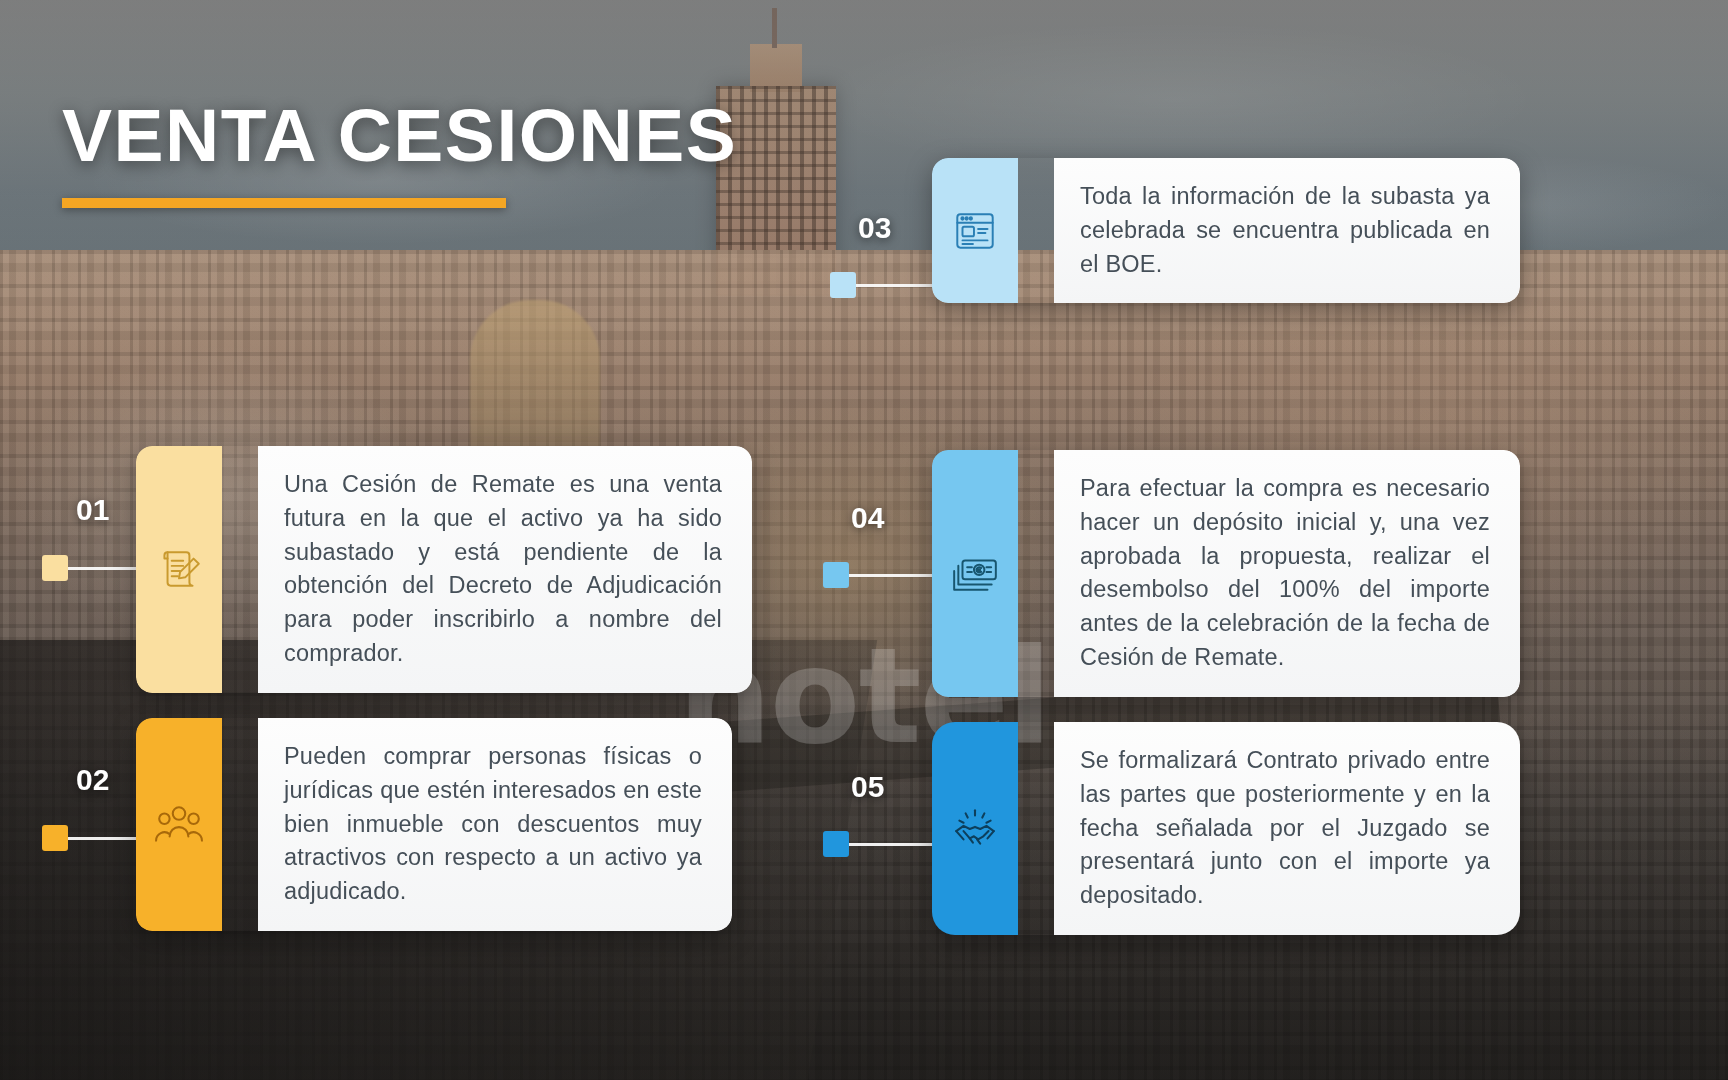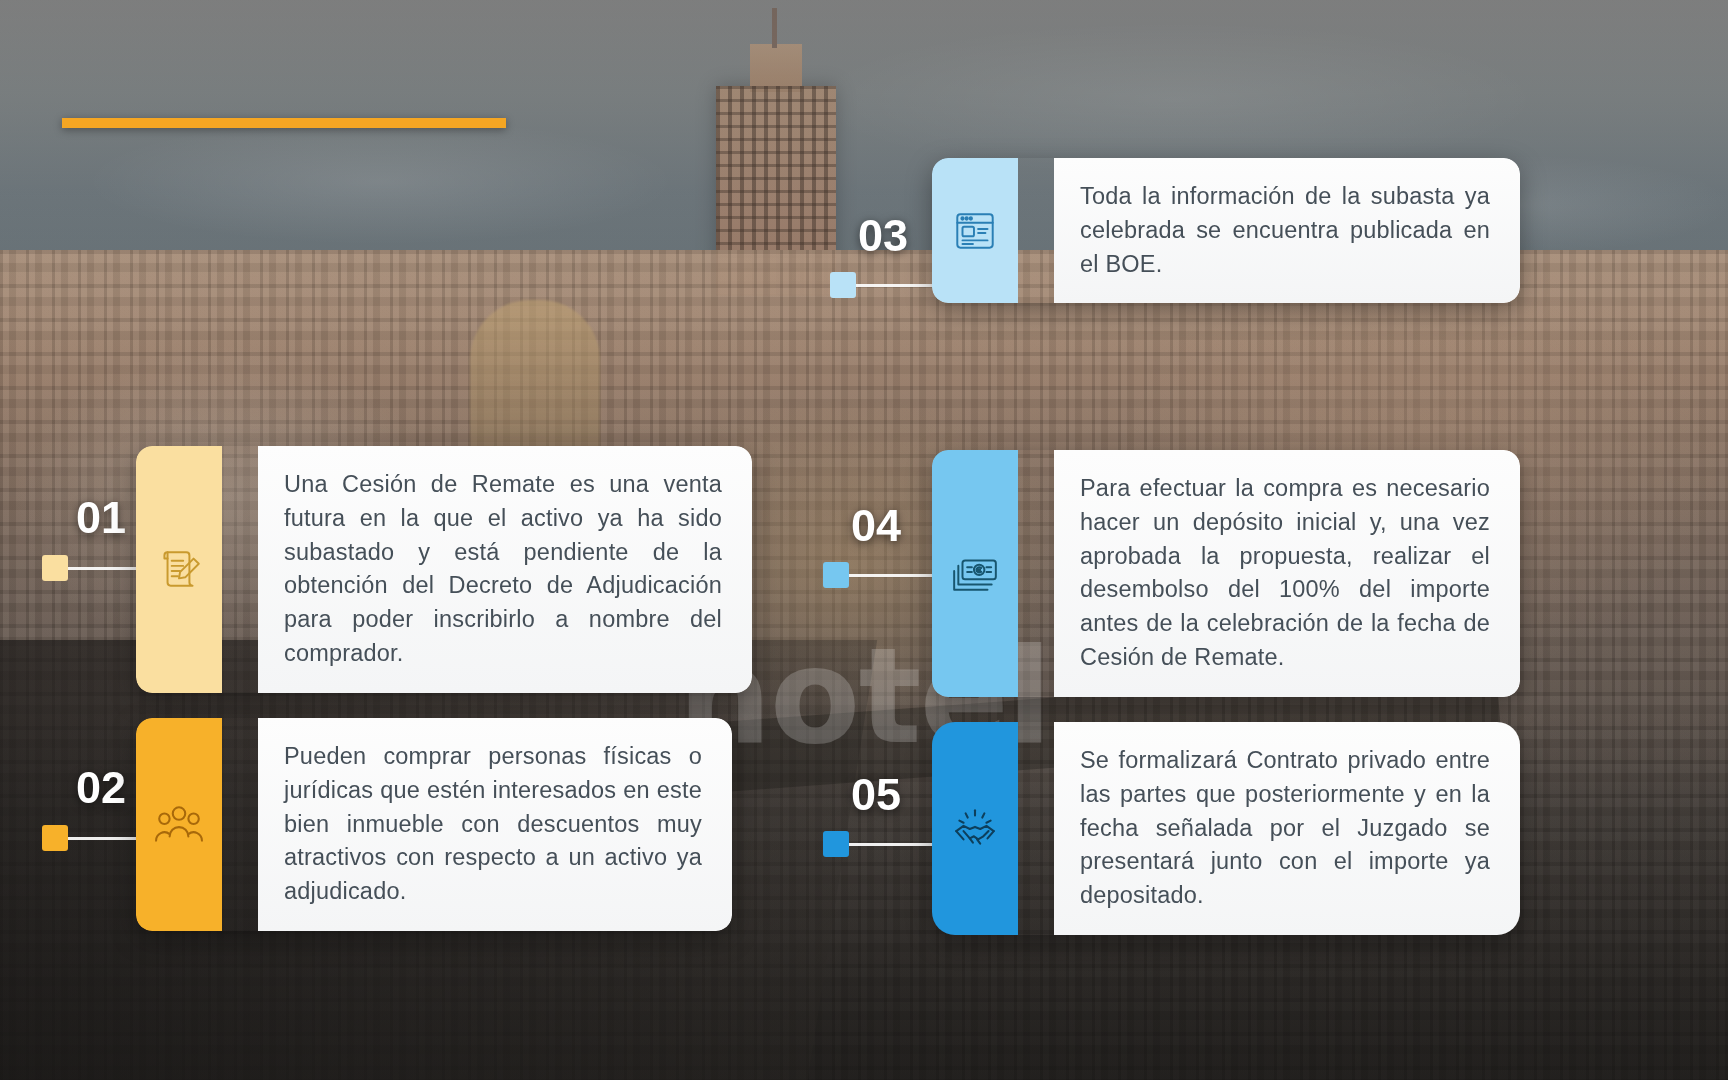--- a/index.html
+++ b/index.html
@@ -160,21 +160,21 @@
     letter-spacing: .2px;
   }
 
   
   .marker {
     position: absolute;
     display: flex; align-items: center;
   }
   .marker-num {
     font-family: "Liberation Sans", sans-serif;
-    font-size: 45px; font-weight: 700; color: #ffffff;
+    font-size: 30px; font-weight: 700; color: #ffffff;
     text-shadow: 0 2px 10px rgba(0,0,0,.55);
     line-height: 1;
   }
   .marker-row { position: absolute; display: flex; align-items: center; }
   .marker-dot { width: 26px; height: 26px; border-radius: 3px; }
   .marker-line { height: 3px; background: rgba(255,255,255,.92); }
 
   
   .theme-1 .card-icon-pane { background: #fadfa0; }
   .theme-2 .card-icon-pane { background: #f7b12a; }
@@ -210,20 +210,21 @@
     <div class="city"></div>
     <div class="statue"></div>
     <div class="avenue"></div>
     <div class="grade"></div>
   </div>
 
   <div class="wm-band"></div>
   <div class="watermark">hotel</div>
 
   <div class="title-block">
+    <div class="title-line">VENTA CESIONES</div>
     <div class="title-underline"></div>
   </div>
 
   <div class="marker" id="marker-01">
     <div style="position:relative;width:100px;height:86px;">
       <div class="marker-num" style="position:absolute;left:14px;top:0;">01</div>
       <div class="marker-row" style="left:-20px;top:60px;">
         <div class="marker-dot" style="background:#fadfa0;"></div>
         <div class="marker-line" style="width:82px;"></div>
       </div>

